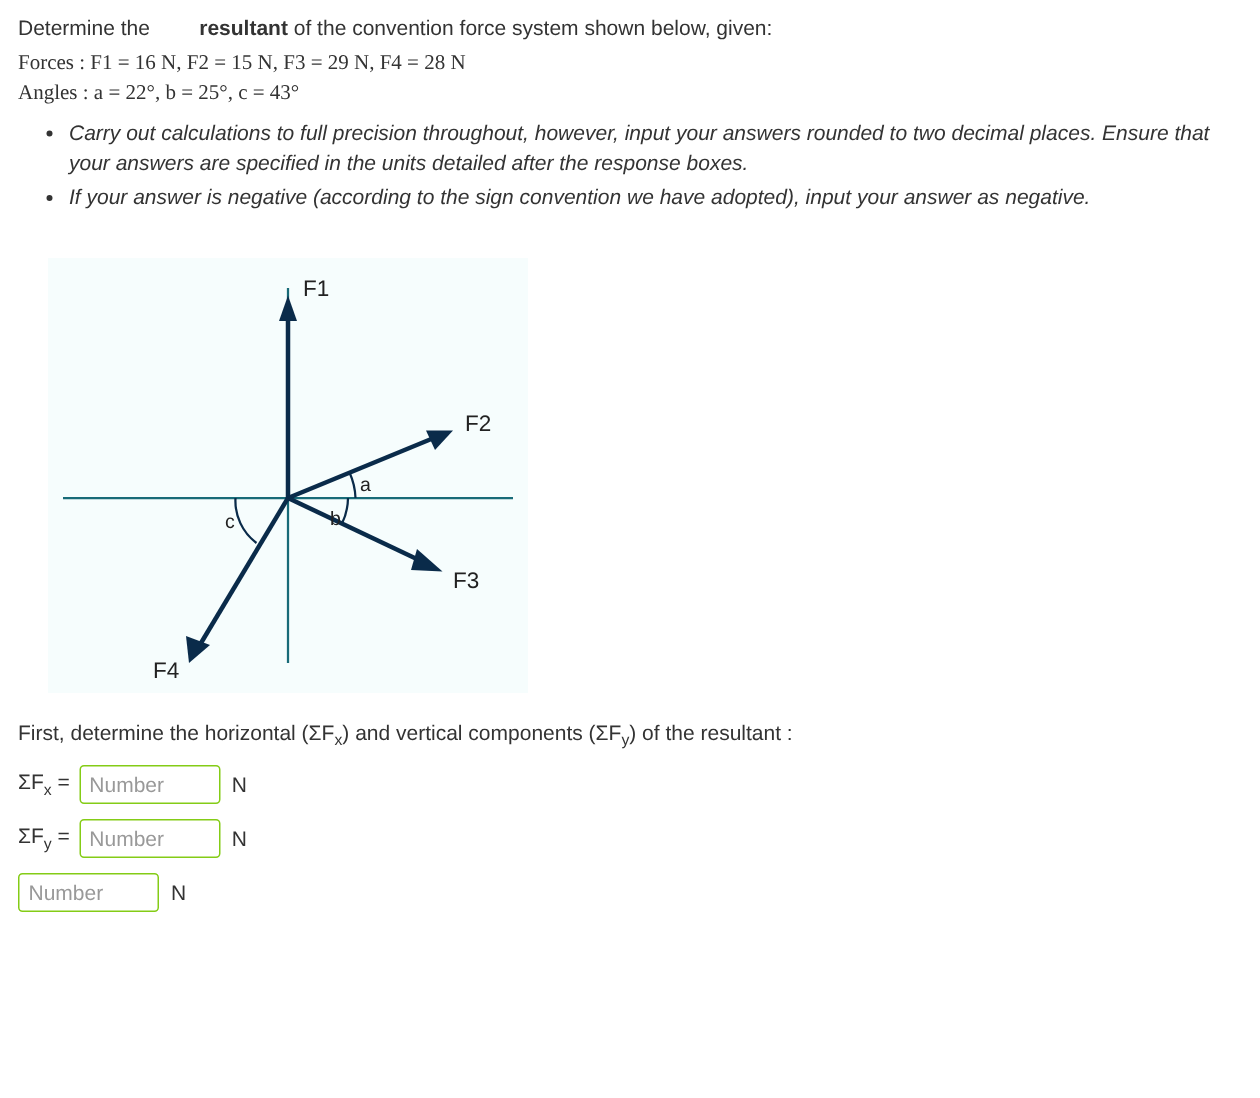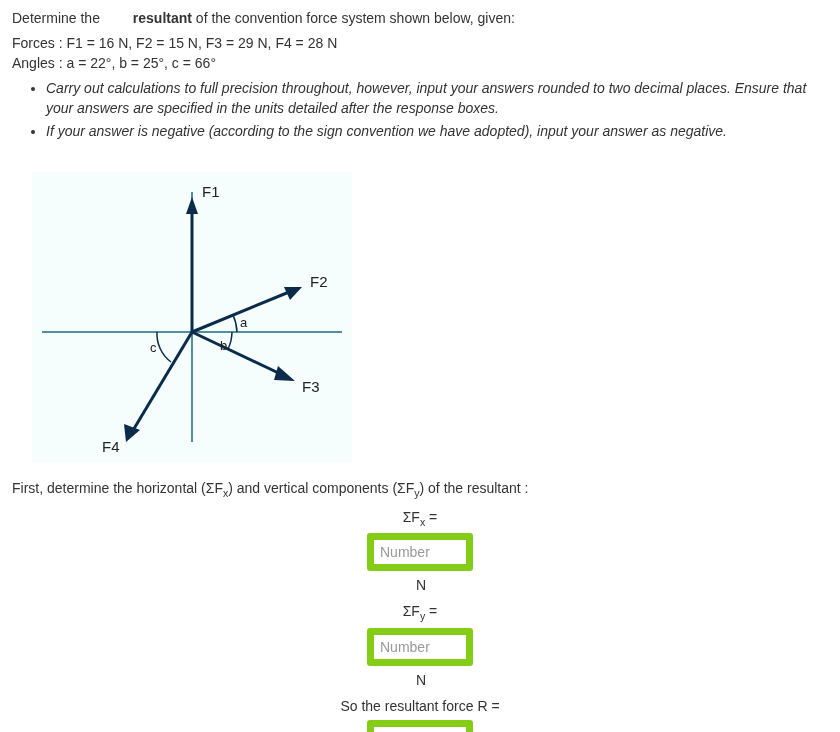--- a/index.html
+++ b/index.html
@@ -9,62 +9,61 @@
     margin: 0;
     padding: 8px 12px;
     width: 840px;
     box-sizing: border-box;
   }
   .problem-intro {
     margin-bottom: 6px;
     line-height: 1.5;
   }
   .problem-intro strong { font-weight: bold; margin-left: 29px; }
-  .problem-line { margin: 4px 0; }
+  .problem-line { margin: 4px 0; font-family: Liberation Serif, serif; }
   ul.instructions {
     margin: 8px 0 8px 30px;
     padding: 0;
   }
   ul.instructions li {
     font-style: italic;
     margin: 4px 4px;
     line-height: 1.4;
     list-style-type: disc;
   }
   .diagram-wrap { margin: 30px 0 10px 20px; }
   svg.diagram { display: block; }
   .after-diagram { margin-top: 18px; margin-bottom: 8px; }
   .answer-line {
     margin: 10px 0;
     display: flex;
     align-items: center;
     gap: 6px;
-    flex-direction: column;
   }
   .answer-line input[type="text"] {
     width: 80px;
     padding: 4px 6px;
-    border: 7px solid #84cc16;
+    border: 1px solid #84cc16;
     border-radius: 3px;
     font-size: 14px;
     color: #888;
     background: #fff;
   }
   .answer-line input[type="text"]::placeholder { color: #999; }
   .unit { margin-left: 2px; }
   sub { font-size: 0.75em; }
 </style>
 </head>
 <body>
 
 <div class="problem-intro">
   <span>Determine the </span><strong>resultant</strong><span> of the convention force system shown below, given:</span>
 </div>
 <div class="problem-line">Forces : F1 = 16 N, F2 = 15 N, F3 = 29 N, F4 = 28 N</div>
-<div class="problem-line">Angles : a = 22°, b = 25°, c = 66°</div>
+<div class="problem-line">Angles : a = 22°, b = 25°, c = 43°</div>
 
 <ul class="instructions">
   <li>Carry out calculations to full precision throughout, however, input your answers rounded to two decimal places. Ensure that your answers are specified in the units detailed after the response boxes.</li>
   <li>If your answer is negative (according to the sign convention we have adopted), input your answer as negative.</li>
 </ul>
 
 <div class="diagram-wrap">
   <svg class="diagram" width="320" height="290" viewBox="0 0 320 290">
 
     <rect x="0" y="0" width="320" height="290" fill="#f6fdfd" stroke="none"></rect>
@@ -109,16 +108,15 @@
   <span class="unit">N</span>
 </div>
 
 <div class="answer-line">
   <span><span>ΣF</span><sub>y</sub><span> = </span></span>
   <input type="text" placeholder="Number" style="">
   <span class="unit">N</span>
 </div>
 
 <div class="answer-line">
-  <span>So the resultant force R = </span>
   <input type="text" placeholder="Number" style="">
   <span class="unit">N</span>
 </div>
 
 </body></html>

